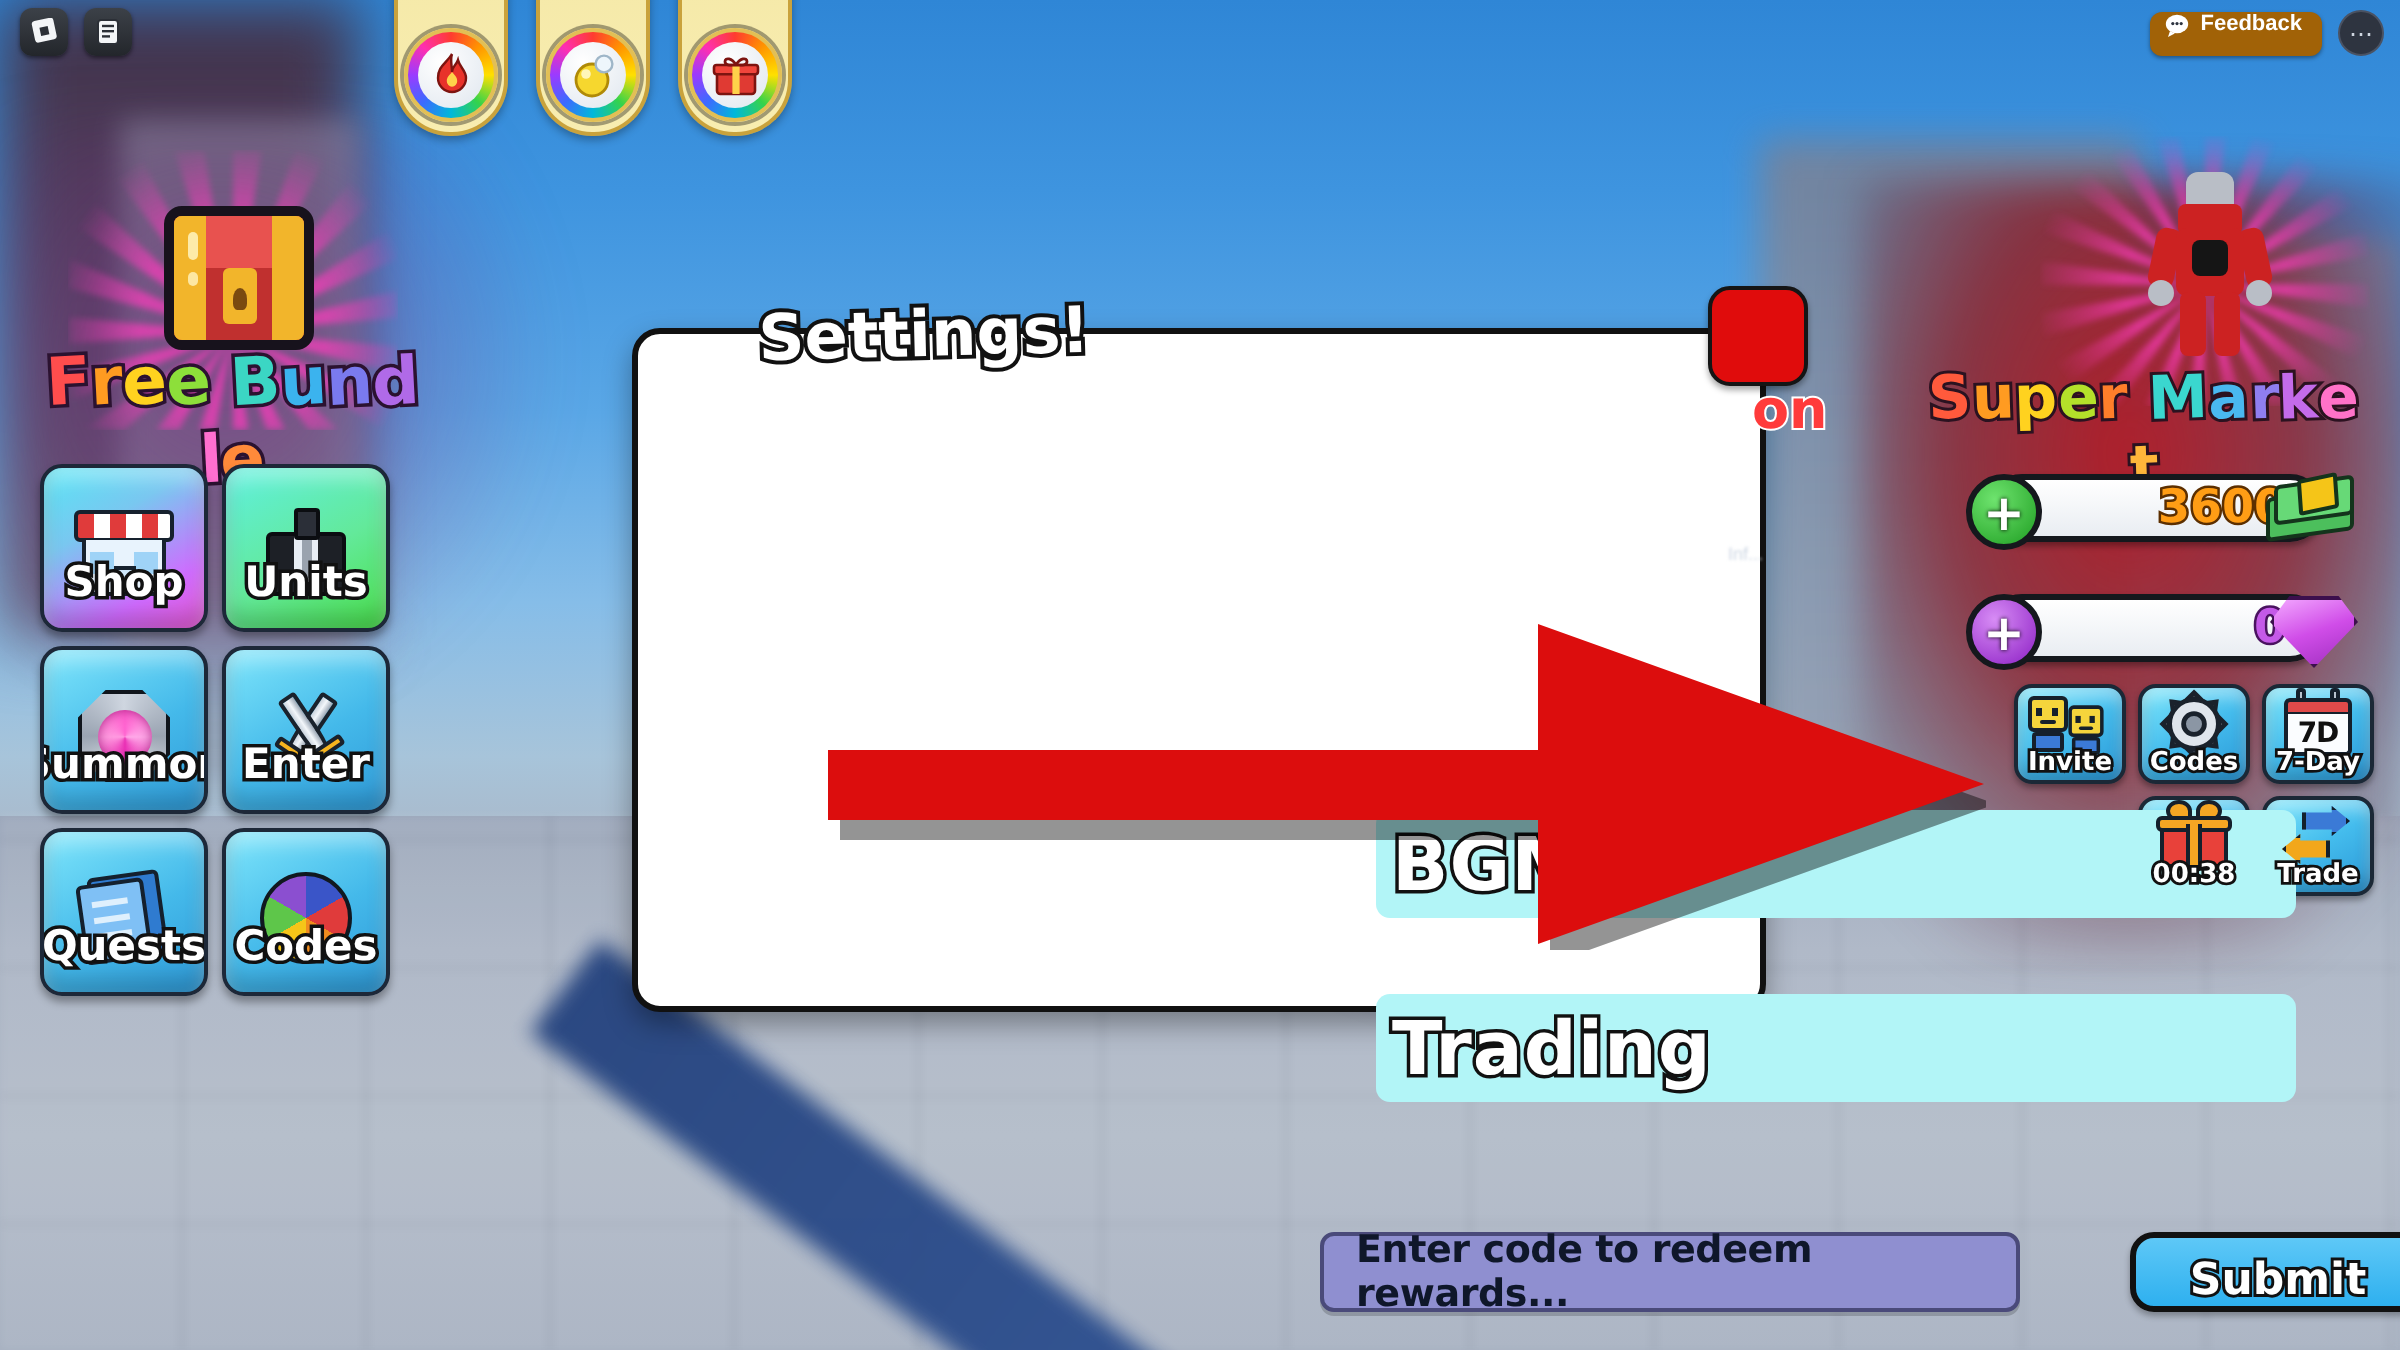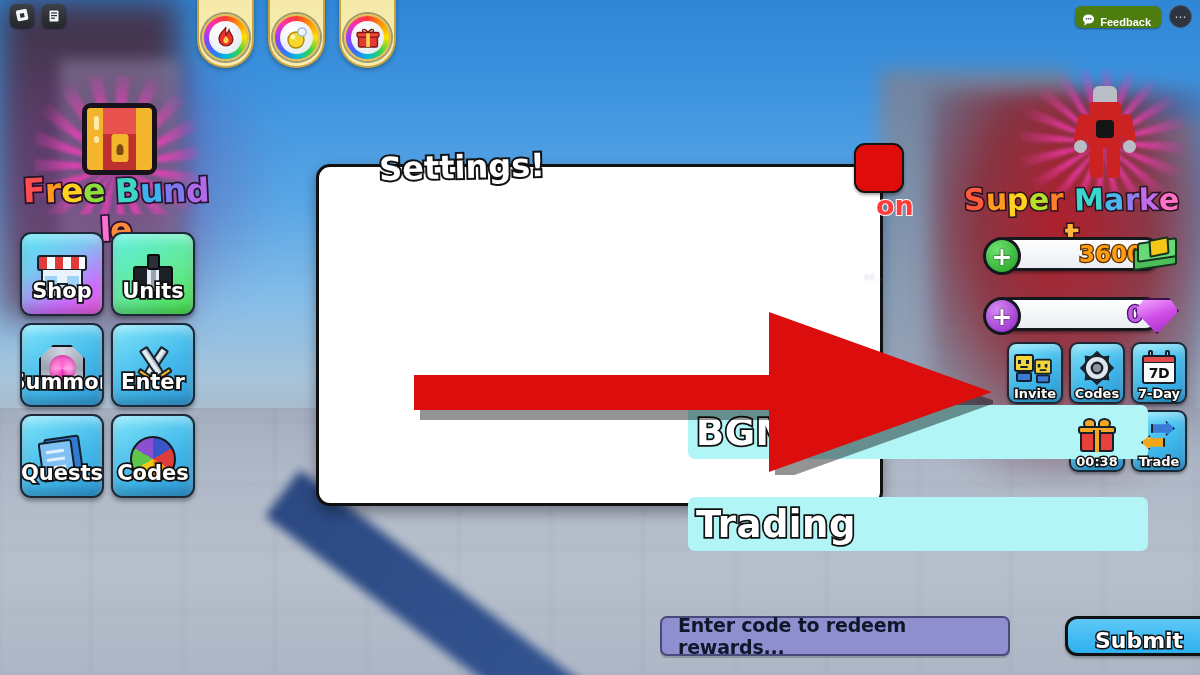--- a/index.html
+++ b/index.html
@@ -83,22 +83,22 @@
   .pill-core {
     width:33px; height:33px; border-radius:50%;
     background:radial-gradient(circle at 35% 30%, #fff, #dfe6ee);
     display:flex; align-items:center; justify-content:center; font-size:20px; line-height:1;
   }
 
   
   .topright { position:absolute; right:8px; top:5px; display:flex; gap:8px; align-items:center; }
   .feedback {
     height:22px; padding:0 10px 0 7px; border-radius:6px;
-    background:#4d7c0f; color:#fff; font-size:11px; font-weight:bold;
-    display:flex; align-items:flex-end; gap:5px;
+    background:#a16207; color:#fff; font-size:11px; font-weight:bold;
+    display:flex; align-items:flex-start; gap:5px;
     box-shadow:0 1px 2px rgba(0,0,0,.4);
   }
   .circ-btn {
     width:23px; height:23px; border-radius:50%; background:#2e3440;
     color:#cfd6e0; font-size:12px; display:flex; align-items:center; justify-content:center;
     border:1.5px solid #4a5262;
   }
 
   
   .freebundle { position:absolute; left:20px; top:75px; width:192px; height:150px; }
@@ -248,21 +248,21 @@
   .cash .b2c{ position:absolute; left:4px; top:4px; width:40px; height:20px; background:#67d977; border:2.5px solid #14341c; border-radius:3px; transform:skewY(-8deg);}
   .cash .gold{ position:absolute; left:16px; top:2px; width:20px; height:18px; background:#f5c518; border:2.5px solid #14341c; border-radius:2px; transform:skewY(-8deg) rotate(-4deg);}
   .gemico { position:absolute; right:-20px; top:-2px; width:44px; height:36px;
     background:linear-gradient(160deg,#f2a6ff,#d04de8 50%,#a02fc0);
     border:2.5px solid #3c0f4d;
     clip-path:polygon(22% 0,78% 0,100% 36%,50% 100%,0 36%); }
 
   
   .rightgrid { position:absolute; right:13px; top:342px; width:180px; display:flex; flex-wrap:wrap; gap:6px; justify-content:flex-end; }
   .sbtn {
-    width:56px; height:62px; border-radius:9px; position:relative; overflow:hidden;
+    width:56px; height:50px; border-radius:9px; position:relative; overflow:hidden;
     background:linear-gradient(150deg,#7fe7fb 0%,#44bced 50%,#2a97d6 100%);
     border:2.5px solid #1b2836;
     box-shadow:0 2px 3px rgba(0,0,0,.35), inset 0 -5px 8px rgba(0,0,0,.18), inset 0 5px 7px rgba(255,255,255,.35);
     display:flex; align-items:flex-end; justify-content:center;text-align:center;
   }
   .sbtn .slbl { position:relative; z-index:3; font-size:13px; font-weight:900; color:#fff;
     font-family:"DejaVu Sans", sans-serif; -webkit-text-stroke:2.8px #111; paint-order:stroke fill; margin-bottom:1px; }
   .sbtn .sart { position:absolute; left:0; right:0; top:4px; bottom:14px; display:flex; align-items:center; justify-content:center; z-index:1; }
 
   .buddies { width:42px; height:30px; position:relative; }

